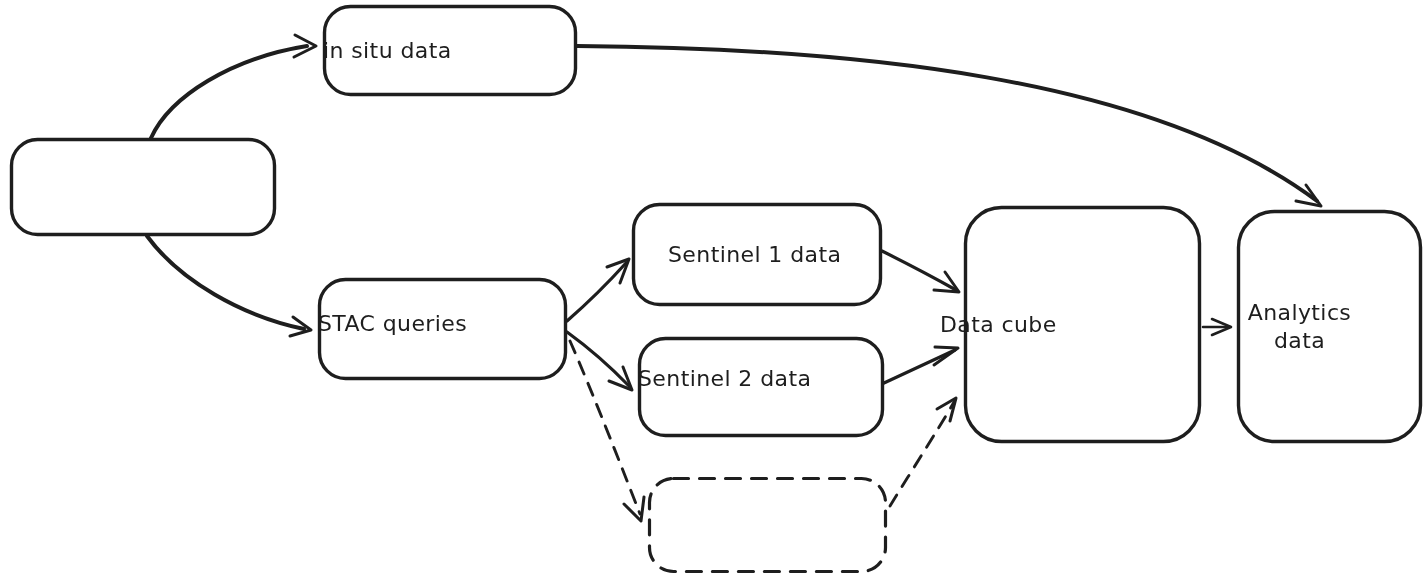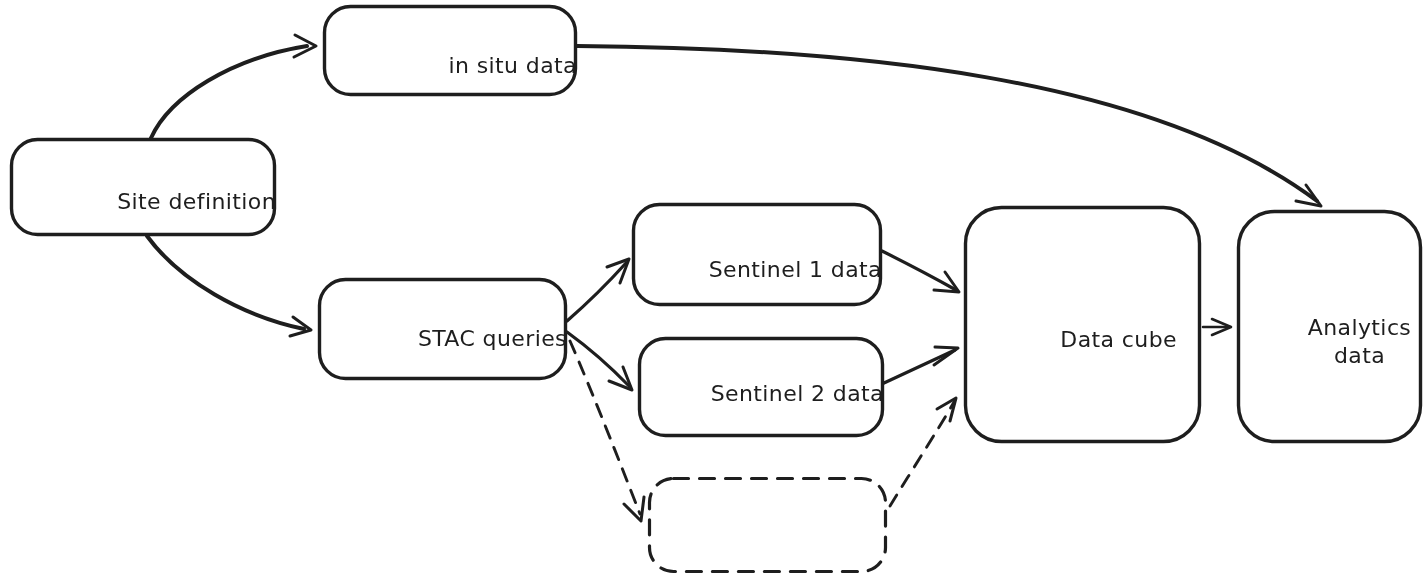--- a/index.html
+++ b/index.html
@@ -25,27 +25,26 @@
   .box { stroke-width: 3.4; }
   .box.dashed { stroke-dasharray: 15 11; stroke-width: 3.2; }
   .edge-line { stroke-width: 3.2; }
   .edge-line.thick { stroke-width: 4; }
   .edge-line.dashed { stroke-dasharray: 13 10; stroke-width: 2.9; }
   .edge-head { stroke-width: 3; }
   .node {
     position: absolute;
     display: flex;
     align-items: center;
-    justify-content: flex-end;
+    justify-content: flex-start;
     text-align: center;
     color: #1e1e1e;
     font-size: 22px;
     letter-spacing: 0.4px;
     line-height: 1.25;
-    margin-top: 15px;
   }
   .node span { display: inline-block; }
   .node.wrap span { max-width: 125px; }
 </style>
 </head>
 <body>
 
 <div class="canvas">
 
   <svg class="edges" viewBox="0 0 1427 583" aria-hidden="true">
@@ -103,33 +102,30 @@
       <path class="edge-line dashed" d="M 890 506 C 912 470 938 430 954 402"></path>
       <path class="edge-head" d="M 950 421 L 956 398 L 937 409"></path>
     </g>
 
     <g>
       <path class="edge-line" style="stroke-width:2.6" d="M 1203 327 L 1228 327"></path>
       <path class="edge-head" style="stroke-width:2.6" d="M 1212 319 L 1231 327 L 1212 335"></path>
     </g>
   </svg>
 
-  <div class="node" style="left:10px; top:138px; width:266px; height:98px;">
-    <span>Site definition</span>
-  </div>
 
   <div class="node" style="left:323px; top:5px; width:254px; height:91px;">
     <span>in situ data</span>
   </div>
 
   <div class="node" style="left:318px; top:278px; width:249px; height:92px;border-radius:23px;">
     <span>STAC queries</span>
   </div>
 
-  <div class="node" style="left:632px; top:203px; width:250px; height:103px;">
+  <div class="node" style="left:668px; top:203px; width:250px; height:103px;">
     <span>Sentinel 1 data</span>
   </div>
 
   <div class="node" style="left:638px; top:337px; width:246px; height:83px;">
     <span>Sentinel 2 data</span>
   </div>
 
 
   <div class="node" style="left:940px; top:206px; width:237px; height:237px;">
     <span>Data cube</span>

